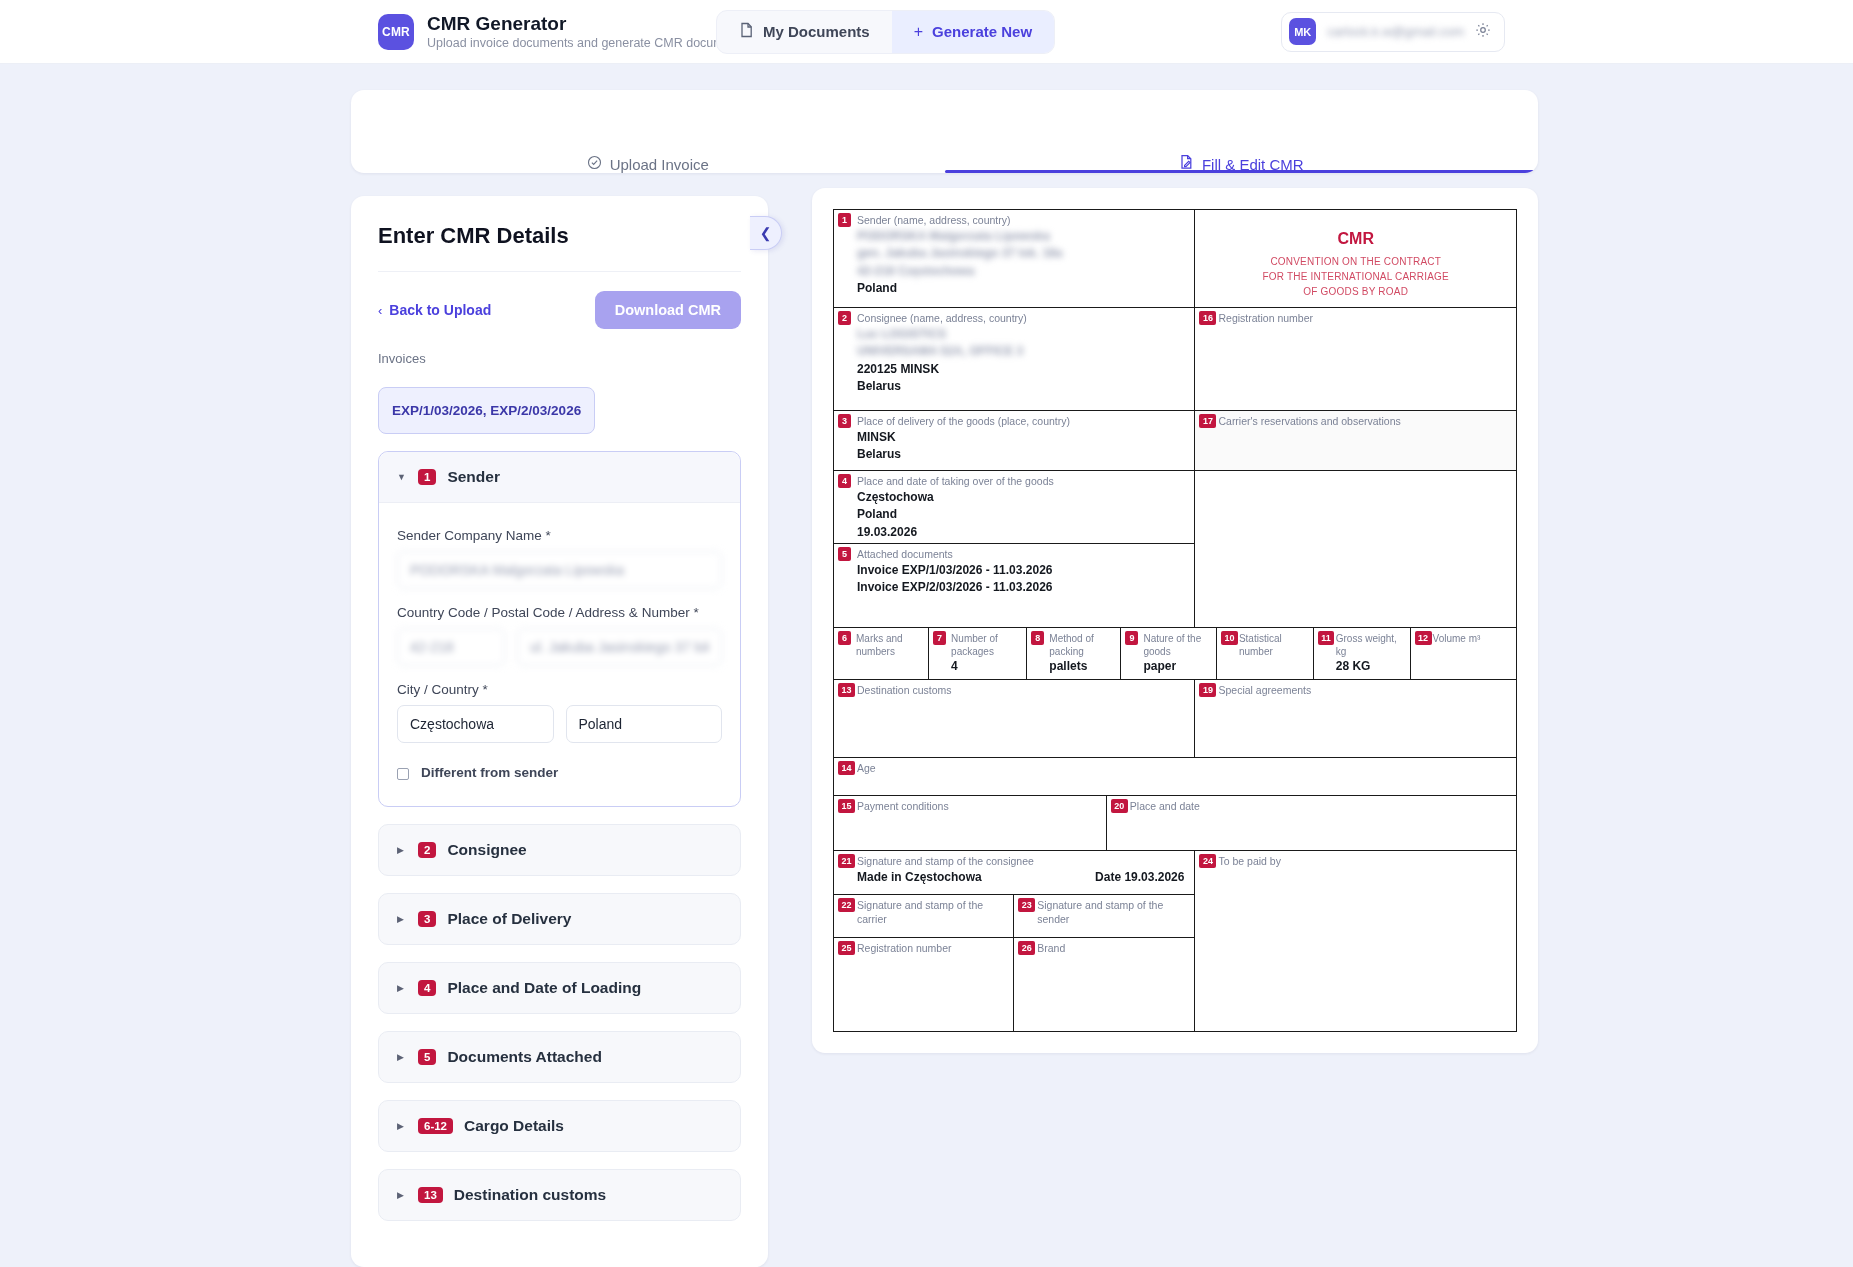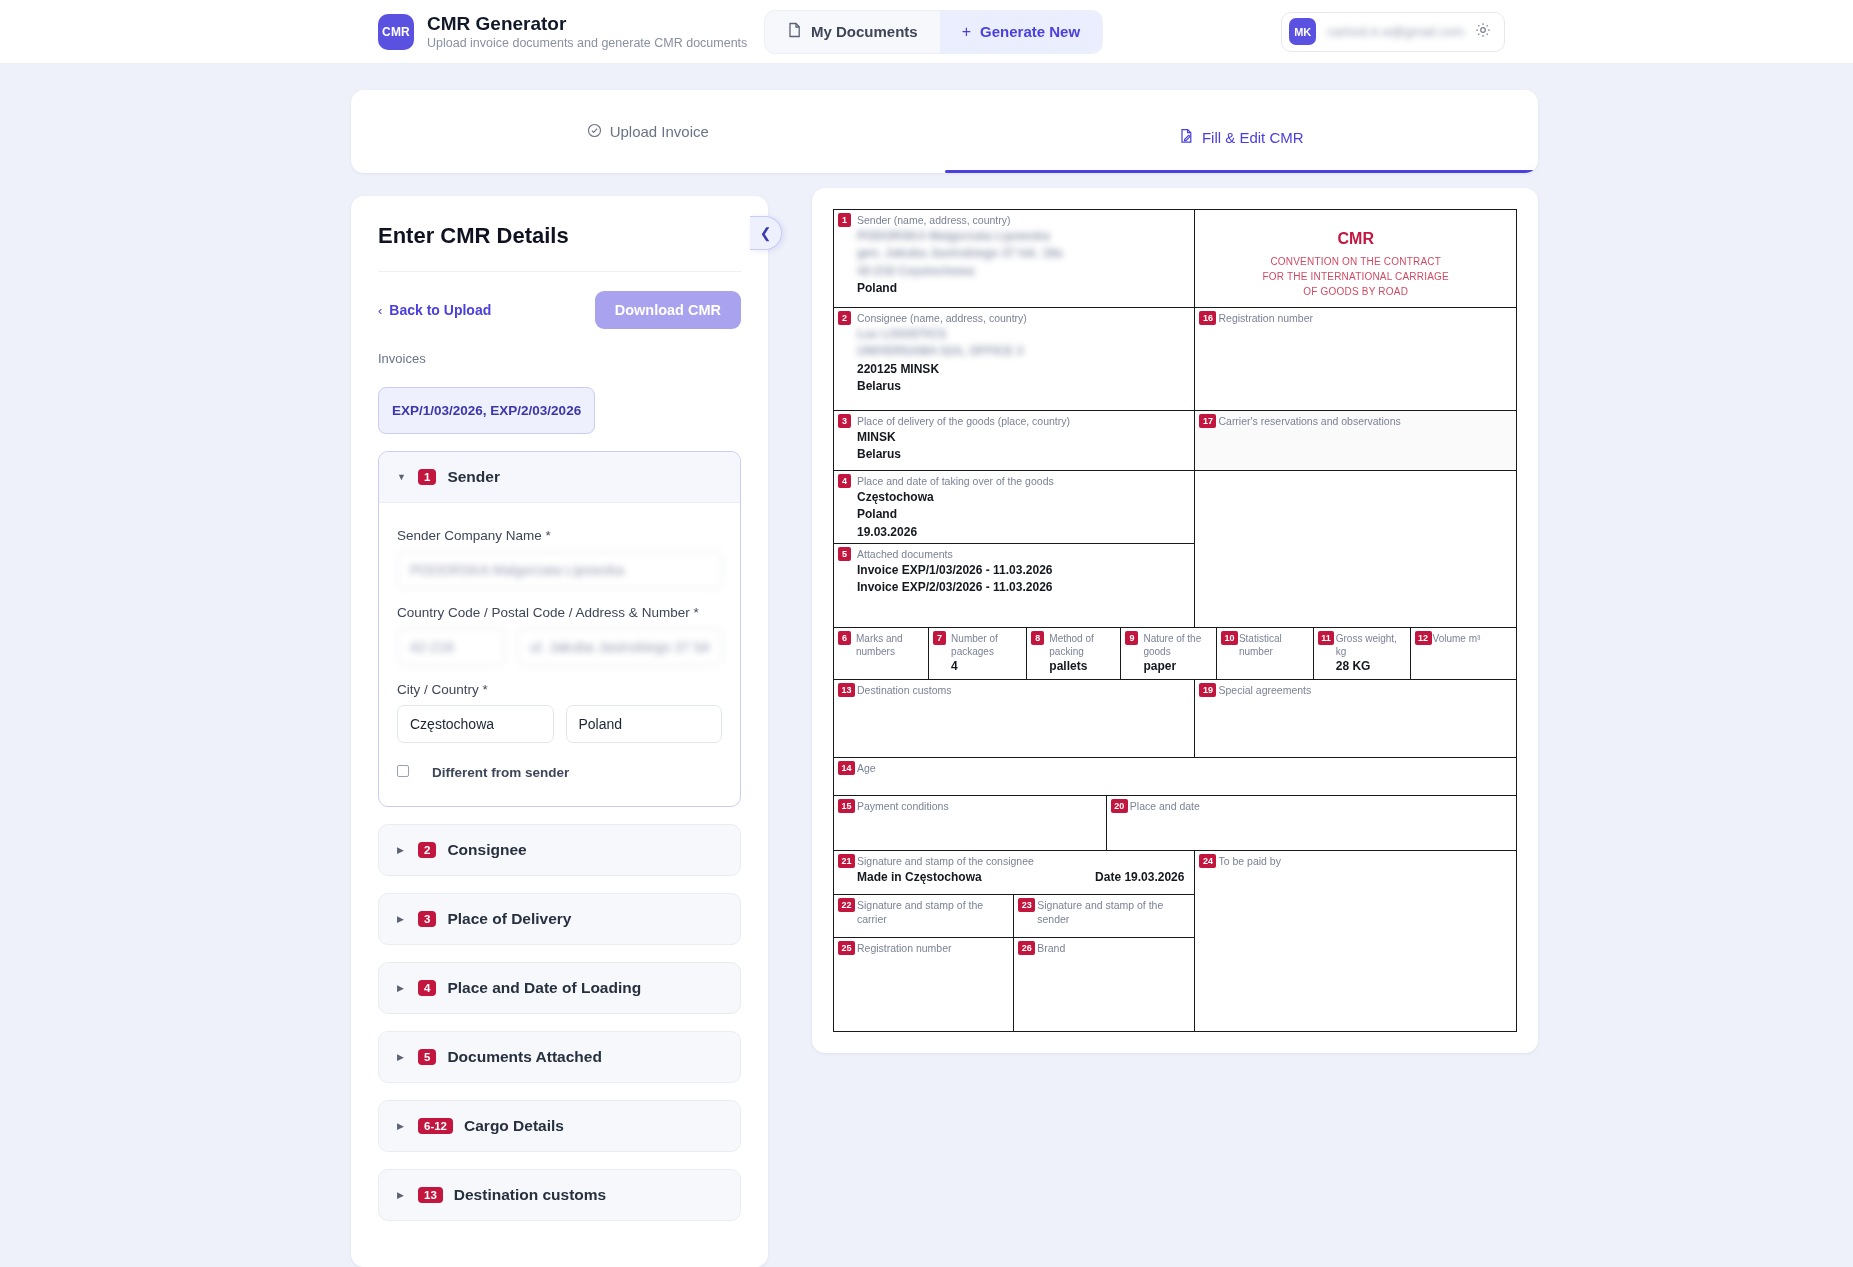--- a/index.html
+++ b/index.html
@@ -21,21 +21,21 @@
   .brand-logo {
     width: 36px; height: 36px; border-radius: 10px;
     background: #5b51e0; color: #fff;
     font-size: 12px; font-weight: bold; letter-spacing: .2px;
     display: flex; align-items: center; justify-content: center;
   }
   .brand-title { font-size: 19px; font-weight: bold; color: #111827; line-height: 1.15; }
   .brand-sub { font-size: 12.5px; color: #8a90a2; margin-top: 2px; }
 
   .navgroup {
-    position: absolute; left: 764px;
+    position: absolute; left: 716px;
     display: flex; align-items: stretch;
     background: #f7f8fc; border: 1px solid #edeff7;
     border-radius: 11px; overflow: hidden; height: 44px;
   }
   .navitem {
     display: flex; align-items: center; gap: 9px;
     padding: 0 22px; font-size: 15px; font-weight: bold;
     color: #3f4658; cursor: pointer; background: transparent;
   }
   .navitem.active { background: #eaeeff; color: #4b40dd; }
@@ -60,21 +60,21 @@
 
   
   .tabs-card {
     position: absolute; left: 351px; top: 90px;
     width: 1187px; height: 83px;
     background: #fff; border-radius: 13px;
     box-shadow: 0 1px 3px rgba(24,32,64,.07);
     display: flex; overflow: hidden;
   }
   .tab {
-    flex: 1; display: flex; align-items: center; justify-content: center;
+    flex: 1; display: flex; align-items: flex-end; justify-content: center;
     gap: 8px; font-size: 15px; color: #6b7386; cursor: pointer;
     position: relative;
   }
   .tab.active { color: #4b40dd; font-weight: normal; margin-top: 12px; }
   .tab.active::after {
     content: ""; position: absolute; left: 0; right: 0; bottom: 0;
     height: 3px; background: #4b40dd; border-radius: 3px;
   }
 
   
@@ -142,21 +142,21 @@
   .acc-title { font-size: 15.5px; font-weight: bold; color: #26303f; }
   .acc-body { padding: 9px 18px 26px 18px; border-top: 1px solid #eceef5; }
   .flabel { font-size: 13.5px; font-weight: normal; color: #3f4658; margin: 16px 0 8px; }
   .inp {
     width: 100%; height: 38px; border: 1px solid #e1e5ee; border-radius: 7px;
     background: #fff; padding: 0 12px; font-size: 14px; color: #1d2433;
     font-family: "Liberation Sans", sans-serif;
   }
   .inp.blurred { color: #9aa0b4; filter: blur(3.2px); }
   .inp-row { display: flex; gap: 12px; }
-  .chk-row { display: flex; align-items: flex-start; gap: 23px; margin-top: 22px; }
+  .chk-row { display: flex; align-items: flex-end; gap: 12px; margin-top: 22px; }
   .chk { width: 12px; height: 12px; border: 1px solid #9aa1b2; border-radius: 2px; background:#fff; }
   .chk-label { font-size: 13.5px; font-weight: bold; color: #3f4658; }
 
   
   .preview-card {
     position: absolute; left: 812px; top: 188px;
     width: 726px; height: 865px;
     background: #fff; border-radius: 13px;
     box-shadow: 0 1px 3px rgba(24,32,64,.07);
     padding: 21px;

